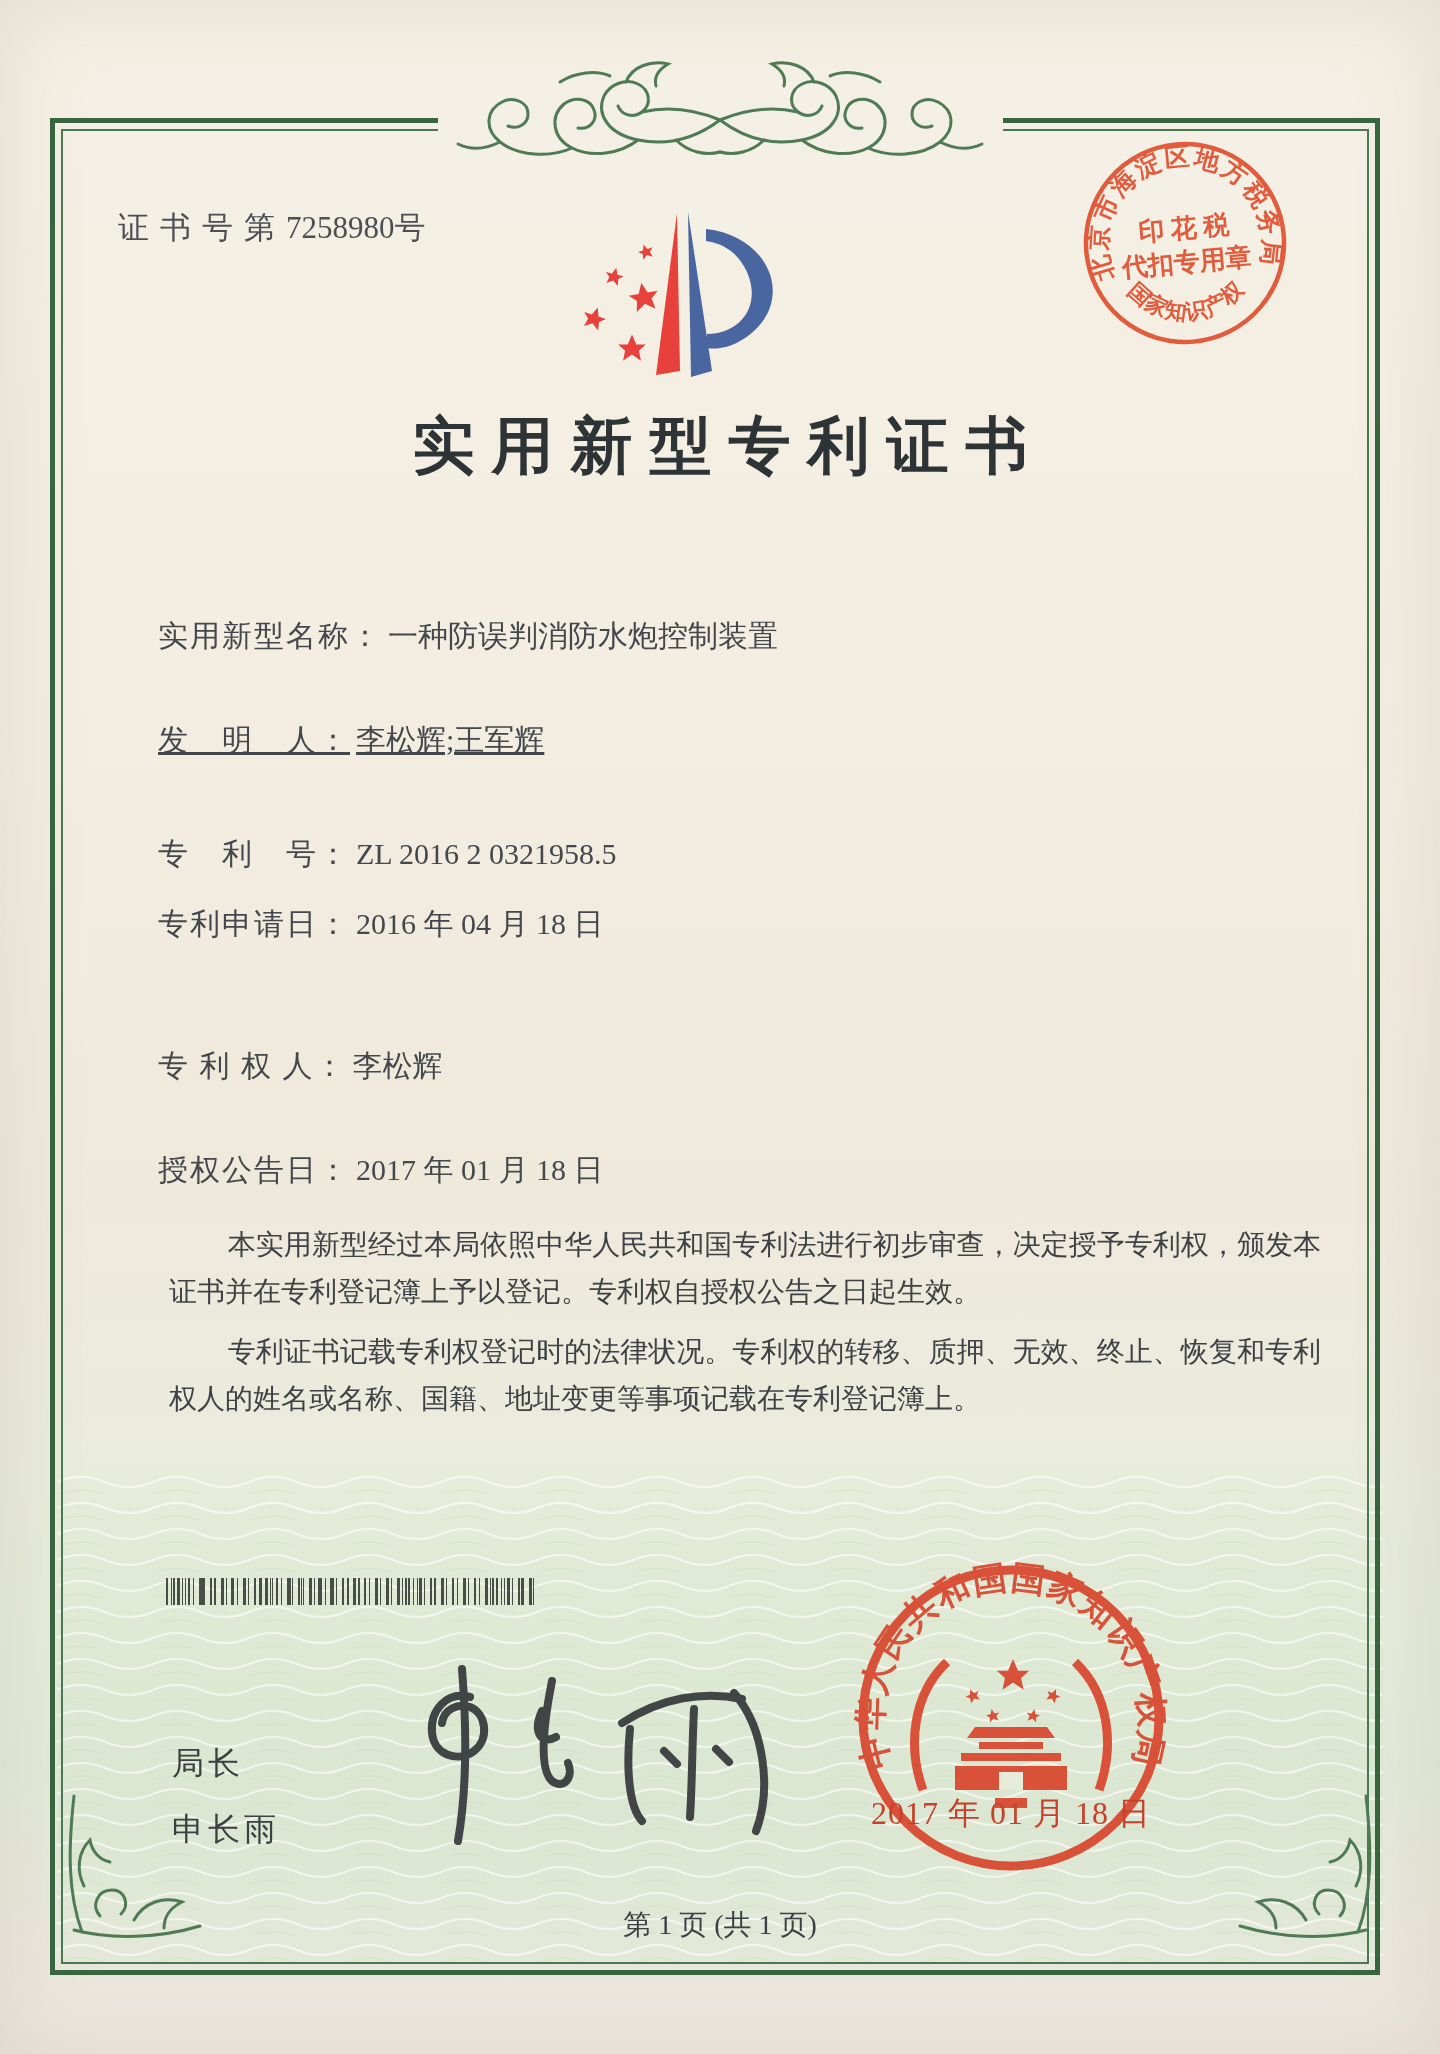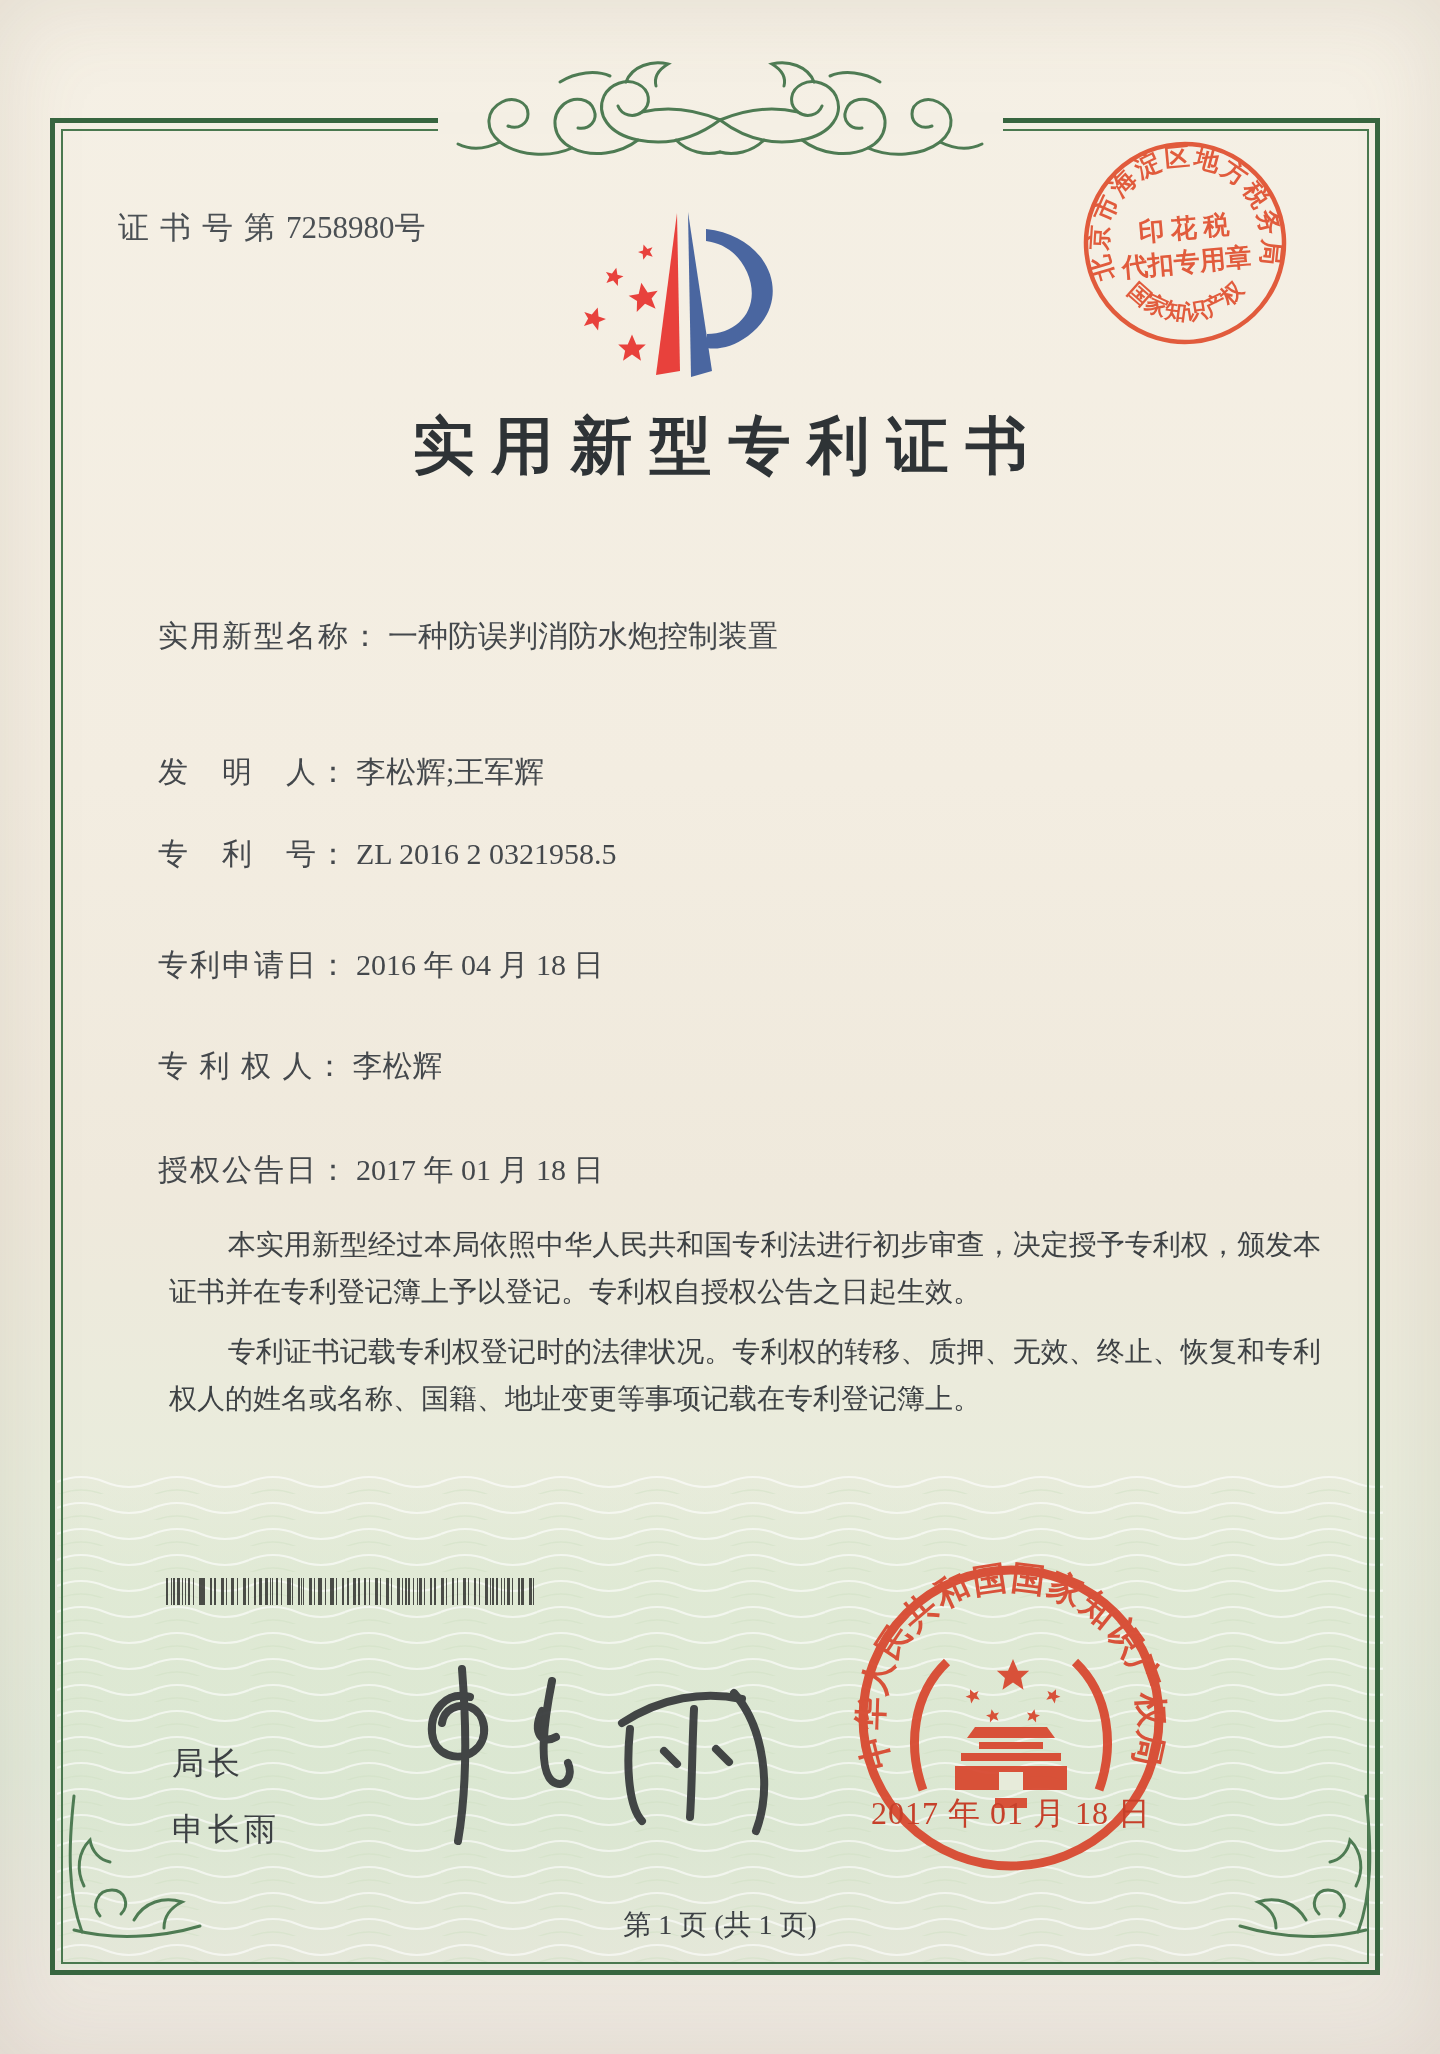--- a/index.html
+++ b/index.html
@@ -30,21 +30,21 @@
   .tax-stamp{position:absolute;left:1072px;top:130px;width:226px;height:226px;opacity:.93;}
   
   .logo{position:absolute;left:560px;top:203px;width:245px;height:200px;}
   
   .title{position:absolute;left:0;right:0;top:404px;text-align:center;
     font-size:62px;font-weight:700;color:#2e3336;letter-spacing:17px;text-indent:17px;}
   
   .row{position:absolute;left:158px;font-size:30px;color:#44484c;white-space:nowrap;}
   .row .lbl{letter-spacing:2px;}
   .row .val{margin-left:6px;}
-  .r0{top:616px;} .r1{top:752px;} .r2{top:834px;} .r3{top:945px;text-align:right;} .r4{top:1046px;} .r5{top:1150px;}
+  .r0{top:616px;} .r1{top:720px;text-decoration:underline;} .r2{top:834px;} .r3{top:904px;text-align:right;} .r4{top:1046px;} .r5{top:1150px;}
   
   .body-text{position:absolute;left:156px;top:1208px;width:1178px;
     font-size:28px;line-height:1.68;color:#3e4245;text-align:justify;}
   .body-text p{margin:13px;text-indent:2.1em;}
   
   .barcode{position:absolute;left:166px;top:1578px;width:368px;height:27px;
     background:
       repeating-linear-gradient(90deg,#2a2a28 0 2px,transparent 2px 5px,#2a2a28 5px 6px,transparent 6px 11px,#2a2a28 11px 14px,transparent 14px 16px,#2a2a28 16px 17px,transparent 17px 22px),
       repeating-linear-gradient(90deg,transparent 0 7px,#2a2a28 7px 9px,transparent 9px 19px,#2a2a28 19px 20px,transparent 20px 29px);
     opacity:.82;}

